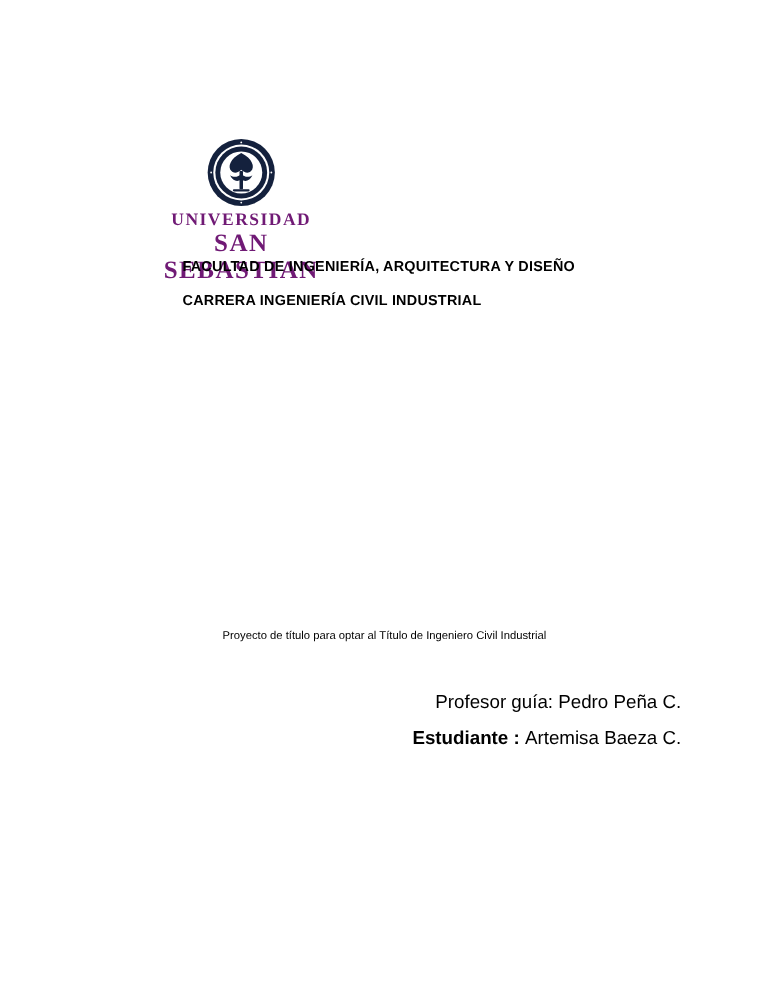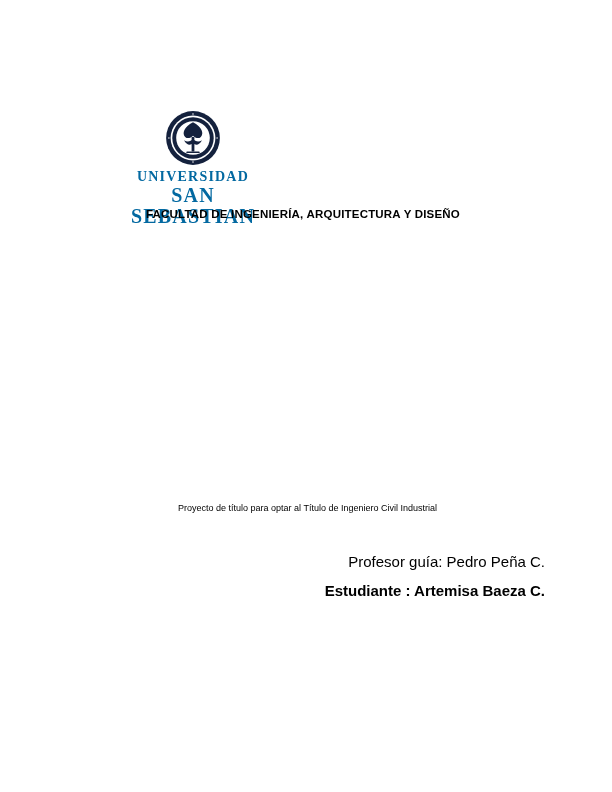--- a/index.html
+++ b/index.html
@@ -30,21 +30,21 @@
     width: 56px;
     height: 56px;
     margin: 0 auto 4px auto;
     display: block;
   }
   .uni-name {
     font-family: "Liberation Serif", serif;
     font-weight: bold;
     letter-spacing: 1.2px;
     line-height: 1.05;
-    color: #0369a1;
+    color: #701a75;
   }
   .uni-name .l1 { font-size: 14px; display: block; }
   .uni-name .l2 { font-size: 20px; display: block; }
 
   
   .faculty {
     position: absolute;
     left: 118px;
     top: 208px;
     width: 420px;
@@ -85,21 +85,21 @@
   .people {
     position: absolute;
     left: 300px;
     top: 548px;
     width: 245px;
     text-align: right;
     font-size: 15px;
     line-height: 1.9;
   }
   .people .student { font-weight: bold; }
-  .people .student .name { font-weight: bold; }
+  .people .student .name { font-weight: normal; }
 </style>
 </head>
 <body>
 
 <div class="page">
 
   <div class="logo-block">
     <svg class="crest" viewBox="0 0 100 100" aria-hidden="true">
       <circle cx="50" cy="50" r="48" fill="#14213d"></circle>
       <circle cx="50" cy="50" r="40" fill="#ffffff"></circle>
@@ -121,20 +121,21 @@
       </g>
     </svg>
     <div class="uni-name">
       <span class="l1">UNIVERSIDAD</span>
       <span class="l2">SAN SEBASTIAN</span>
     </div>
   </div>
 
   <div class="faculty">
     <div>FACULTAD DE INGENIERÍA, ARQUITECTURA Y DISEÑO</div>
+    <div>CARRERA INGENIERÍA CIVIL INDUSTRIAL</div>
   </div>
 
 
   <div class="subtitle">Proyecto de título para optar al Título de Ingeniero Civil Industrial</div>
 
   <div class="people">
     <div>Profesor guía: Pedro Peña C.</div>
     <div class="student">
       <span>Estudiante :</span>
       <span class="name">Artemisa Baeza C.</span>

